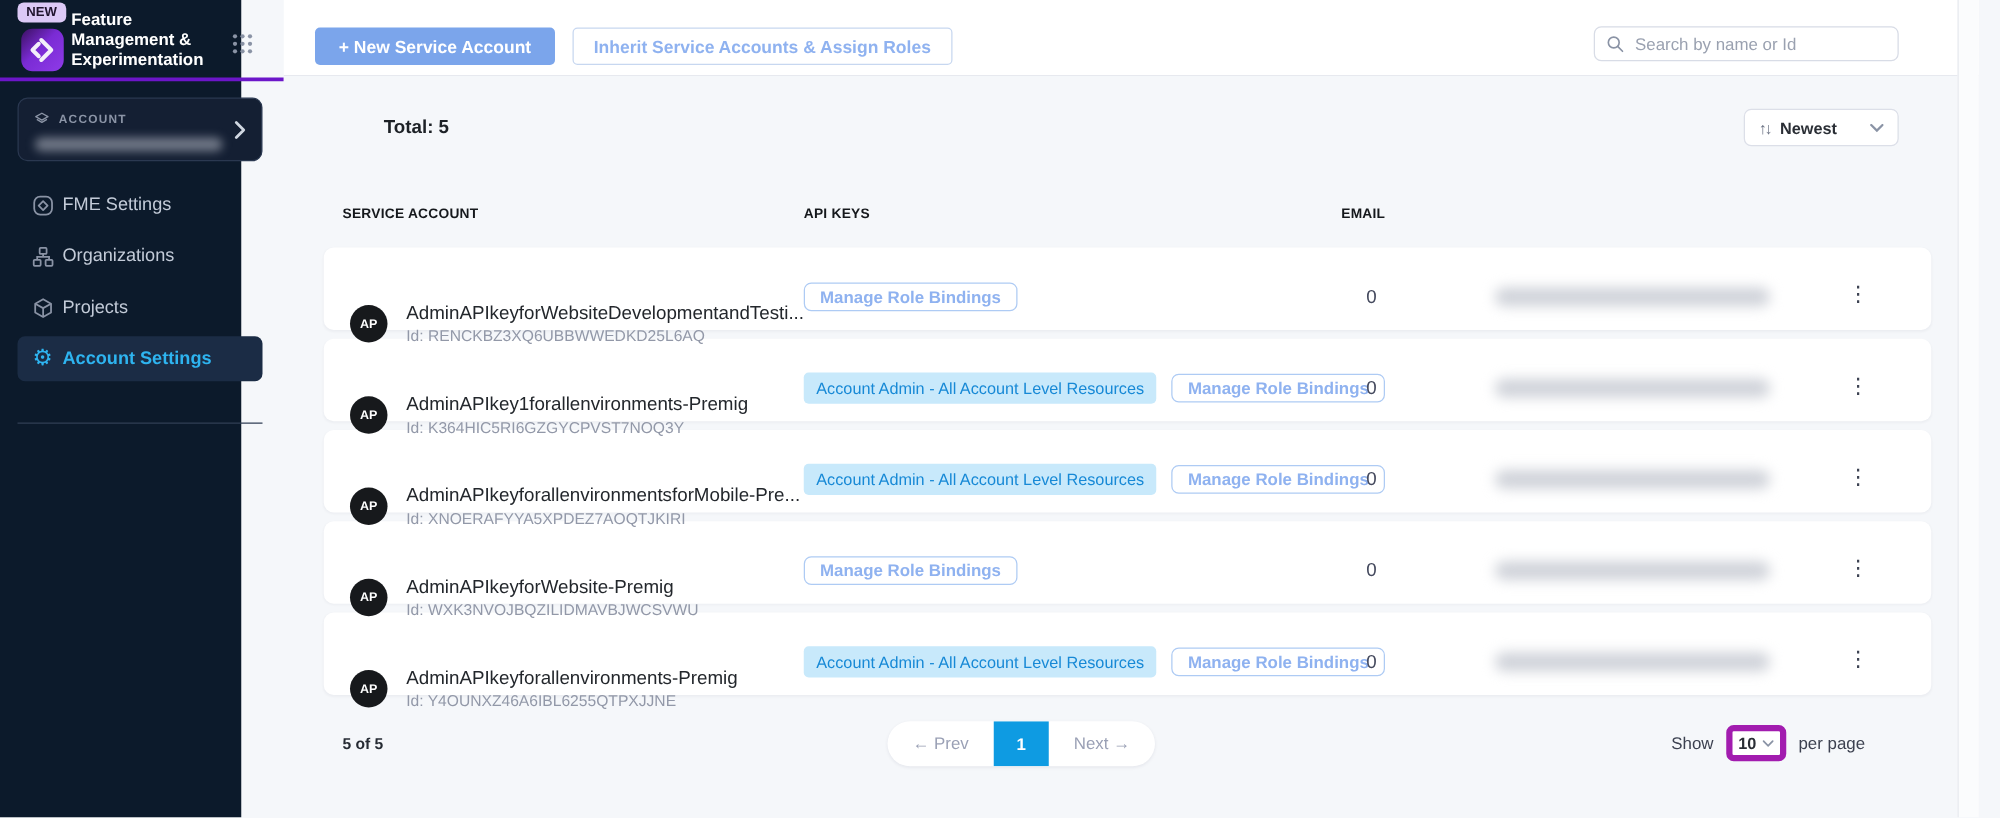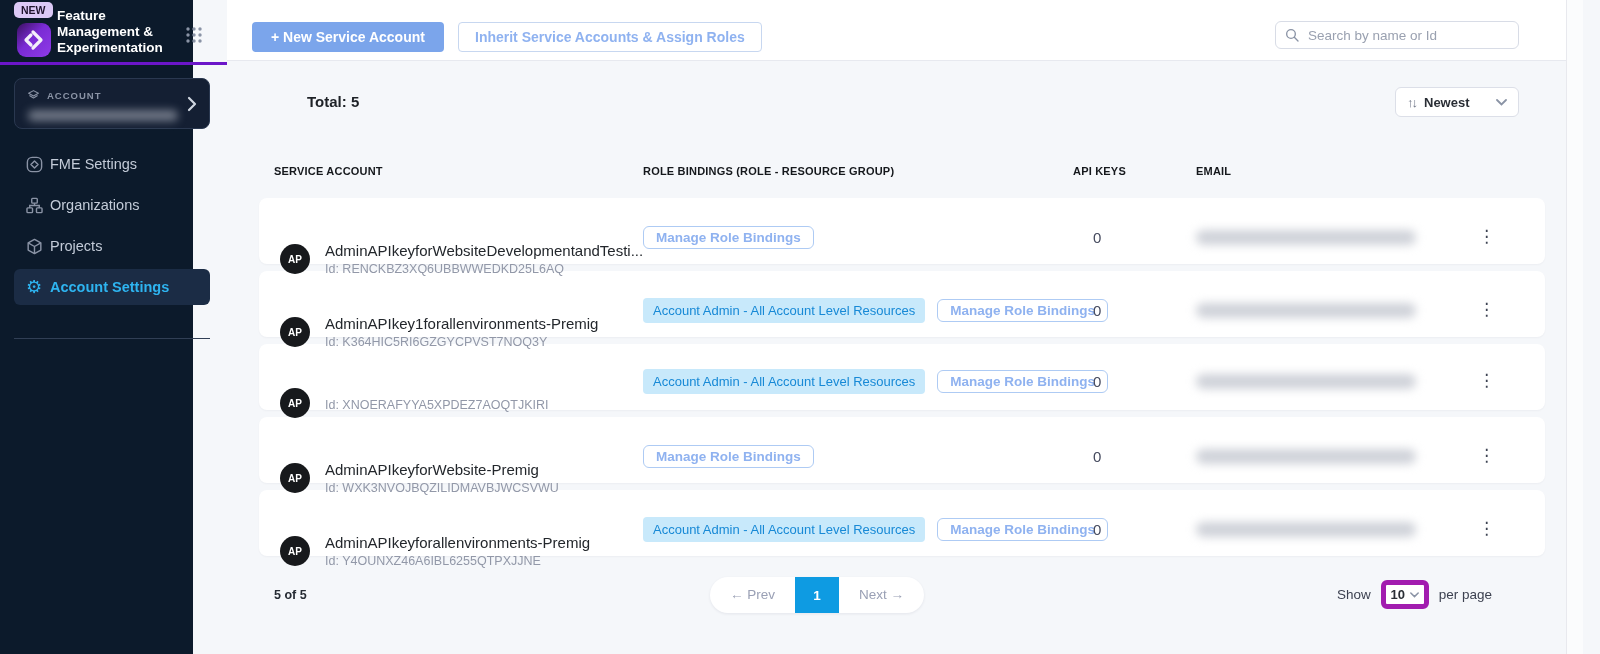--- a/index.html
+++ b/index.html
@@ -200,21 +200,20 @@
     <div class="sort-btn">
       <span class="sort-arrows">↑↓</span>
       <span class="sort-label">Newest</span>
       <svg width="11" height="7" viewBox="0 0 11 7" fill="none" stroke="#8A93A5" stroke-width="1.8" stroke-linecap="round">
           <path d="M1 1 L5.5 5.5 L10 1"></path>
         </svg>
     </div>
 
     <div class="thead grid-cols">
       <div class="th1">SERVICE ACCOUNT</div>
-      <div>ROLE BINDINGS (ROLE - RESOURCE GROUP)</div>
       <div class="th-api">API KEYS</div>
       <div>EMAIL</div>
       <div></div>
     </div>
 
     <div class="rows">
 
       <div class="row-card grid-cols">
         <div class="cell-sa">
           <div class="avatar">AP</div>
@@ -249,20 +248,21 @@
         <div>
             <div class="email-blur"></div>
           </div>
         <div class="cell-menu"><span class="kebab">⋮</span></div>
       </div>
 
       <div class="row-card grid-cols">
         <div class="cell-sa">
           <div class="avatar">AP</div>
           <div>
+            <div class="sa-name">AdminAPIkeyforallenvironmentsforMobile-Pre...</div>
             <div class="sa-id">Id: XNOERAFYYA5XPDEZ7AOQTJKIRI</div>
           </div>
         </div>
         <div class="cell-role">
           <span class="role-badge">Account Admin - All Account Level Resources</span>
           <button class="manage-btn">Manage Role Bindings</button>
         </div>
         <div class="cell-api">0</div>
         <div>
             <div class="email-blur"></div>

